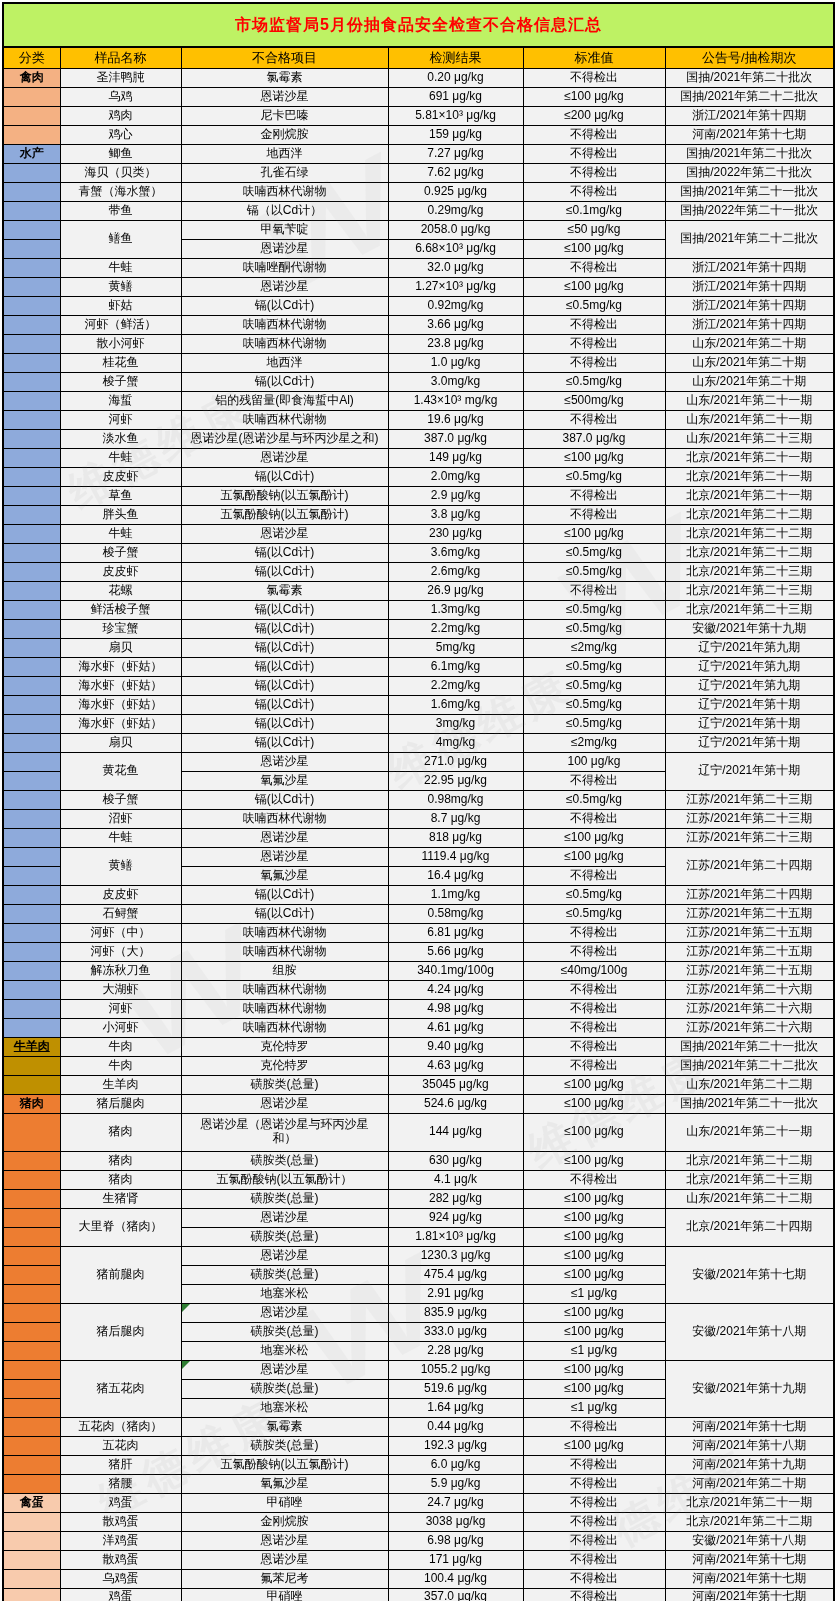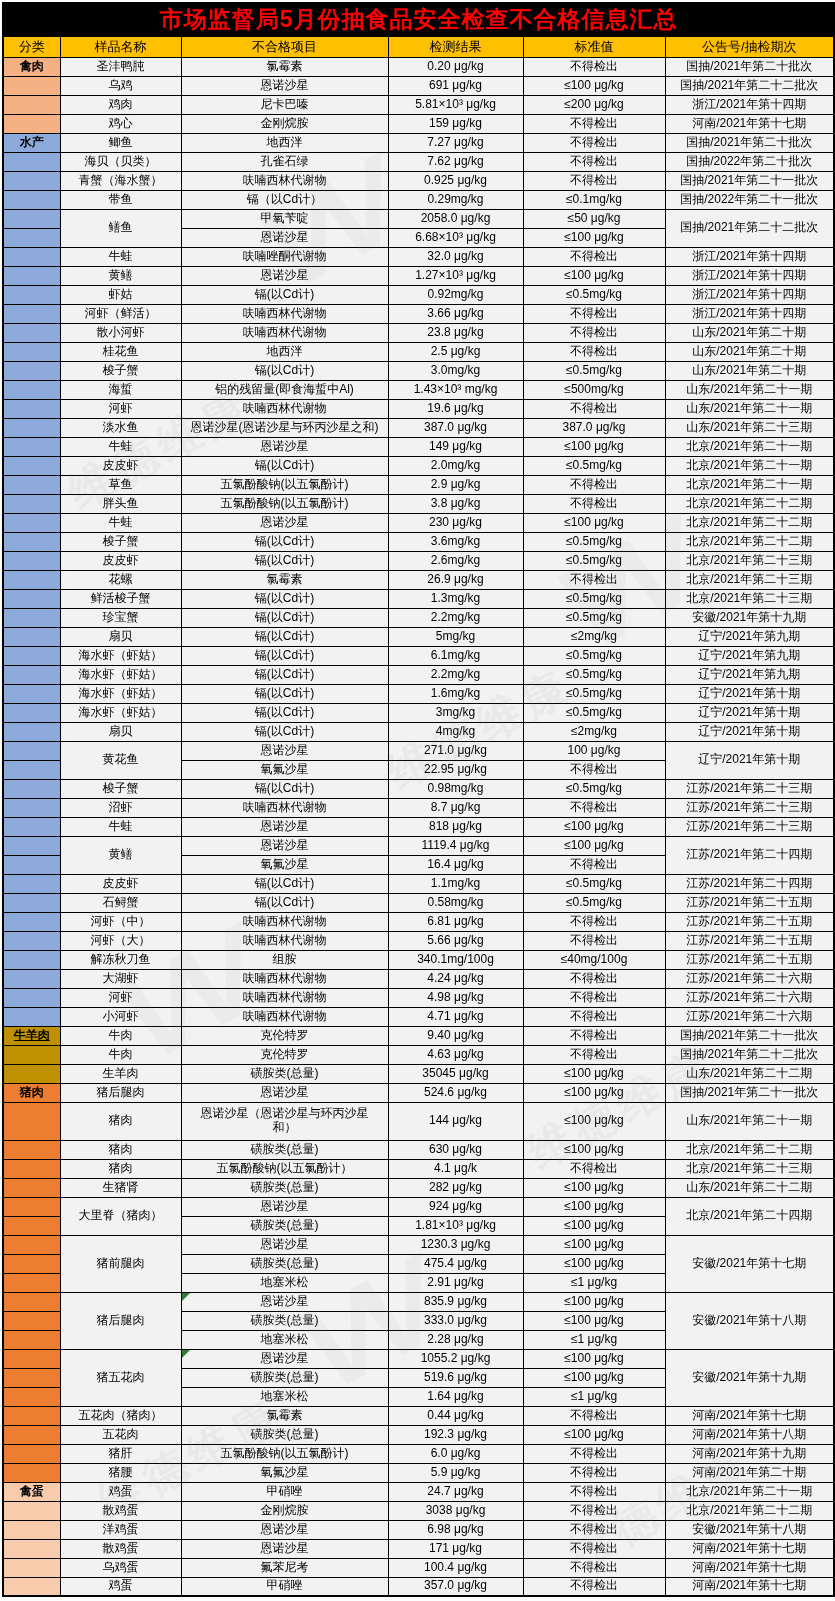--- a/index.html
+++ b/index.html
@@ -9,21 +9,21 @@
 
   
   .watermarks { position: absolute; inset: 0; pointer-events: none; z-index: 2; }
   .wm { position: absolute; color: #8a8a8a; opacity: 0.08; transform: rotate(-28deg); font-weight: bold; white-space: nowrap; }
   .wm-text { font-size: 44px; letter-spacing: 6px; }
   .wm-logo { font-size: 120px; font-style: italic; opacity: 0.06; letter-spacing: -18px; }
 
   table.main { position: relative; z-index: 1; width: 831px; margin: 2px; border-collapse: collapse; table-layout: fixed; border: 2px solid #000; }
   td, th { border: 1px solid #000; padding: 0 1px; text-align: center; vertical-align: middle; overflow: hidden; }
 
-  .title-cell { background: #000000; color: #FF0000; font-size: 23px; font-weight: bold; height: 28px; border-bottom: 2px solid #000; letter-spacing: 1px; }
+  .title-cell { background: #bef264; color: #FF0000; font-size: 16px; font-weight: bold; height: 44px; border-bottom: 2px solid #000; letter-spacing: 1px; }
   th.hdr { background: #FFC000; color: #000; font-size: 13px; font-weight: normal; height: 21px; }
 
   td.data { background: #F2F2F2; font-size: 12px; color: #000; height: 19px; line-height: 1.15; white-space: pre-line; position: relative; }
   td.cat { font-weight: bold; }
   tr.tall td { height: 38px; }
 
   td.flagged::before { content: ""; position: absolute; top: 0; left: 0; width: 0; height: 0;
     border: 4px solid transparent; border-top-color: #2E7D32; border-left-color: #2E7D32; }
 </style>
 </head>
@@ -181,21 +181,21 @@
           <td class="data">散小河虾</td>
           <td class="data">呋喃西林代谢物</td>
           <td class="data">23.8 μg/kg</td>
           <td class="data">不得检出</td>
           <td class="data">山东/2021年第二十期</td>
         </tr>
         <tr>
           <td class="data cat" style="background: rgb(142, 170, 219);"></td>
           <td class="data">桂花鱼</td>
           <td class="data">地西泮</td>
-          <td class="data">2.5 μg/kg</td>
+          <td class="data">1.0 μg/kg</td>
           <td class="data">不得检出</td>
           <td class="data">山东/2021年第二十期</td>
         </tr>
         <tr>
           <td class="data cat" style="background: rgb(142, 170, 219);"></td>
           <td class="data">梭子蟹</td>
           <td class="data">镉(以Cd计)</td>
           <td class="data">3.0mg/kg</td>
           <td class="data">≤0.5mg/kg</td>
           <td class="data">山东/2021年第二十期</td>
@@ -457,21 +457,21 @@
           <td class="data">河虾</td>
           <td class="data">呋喃西林代谢物</td>
           <td class="data">4.98 μg/kg</td>
           <td class="data">不得检出</td>
           <td class="data">江苏/2021年第二十六期</td>
         </tr>
         <tr>
           <td class="data cat" style="background: rgb(142, 170, 219);"></td>
           <td class="data">小河虾</td>
           <td class="data">呋喃西林代谢物</td>
-          <td class="data">4.71 μg/kg</td>
+          <td class="data">4.61 μg/kg</td>
           <td class="data">不得检出</td>
           <td class="data">江苏/2021年第二十六期</td>
         </tr>
         <tr>
           <td class="data cat" style="background: rgb(191, 144, 0); text-decoration: underline;">牛羊肉</td>
           <td class="data">牛肉</td>
           <td class="data">克伦特罗</td>
           <td class="data">9.40 μg/kg</td>
           <td class="data">不得检出</td>
           <td class="data">国抽/2021年第二十一批次</td>

